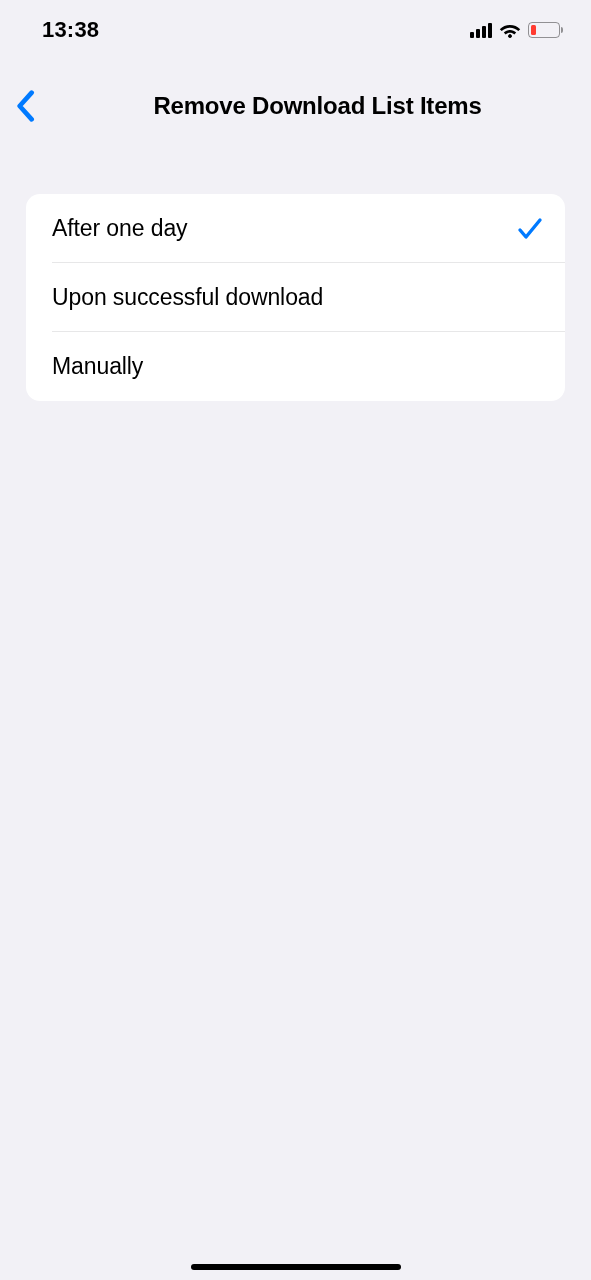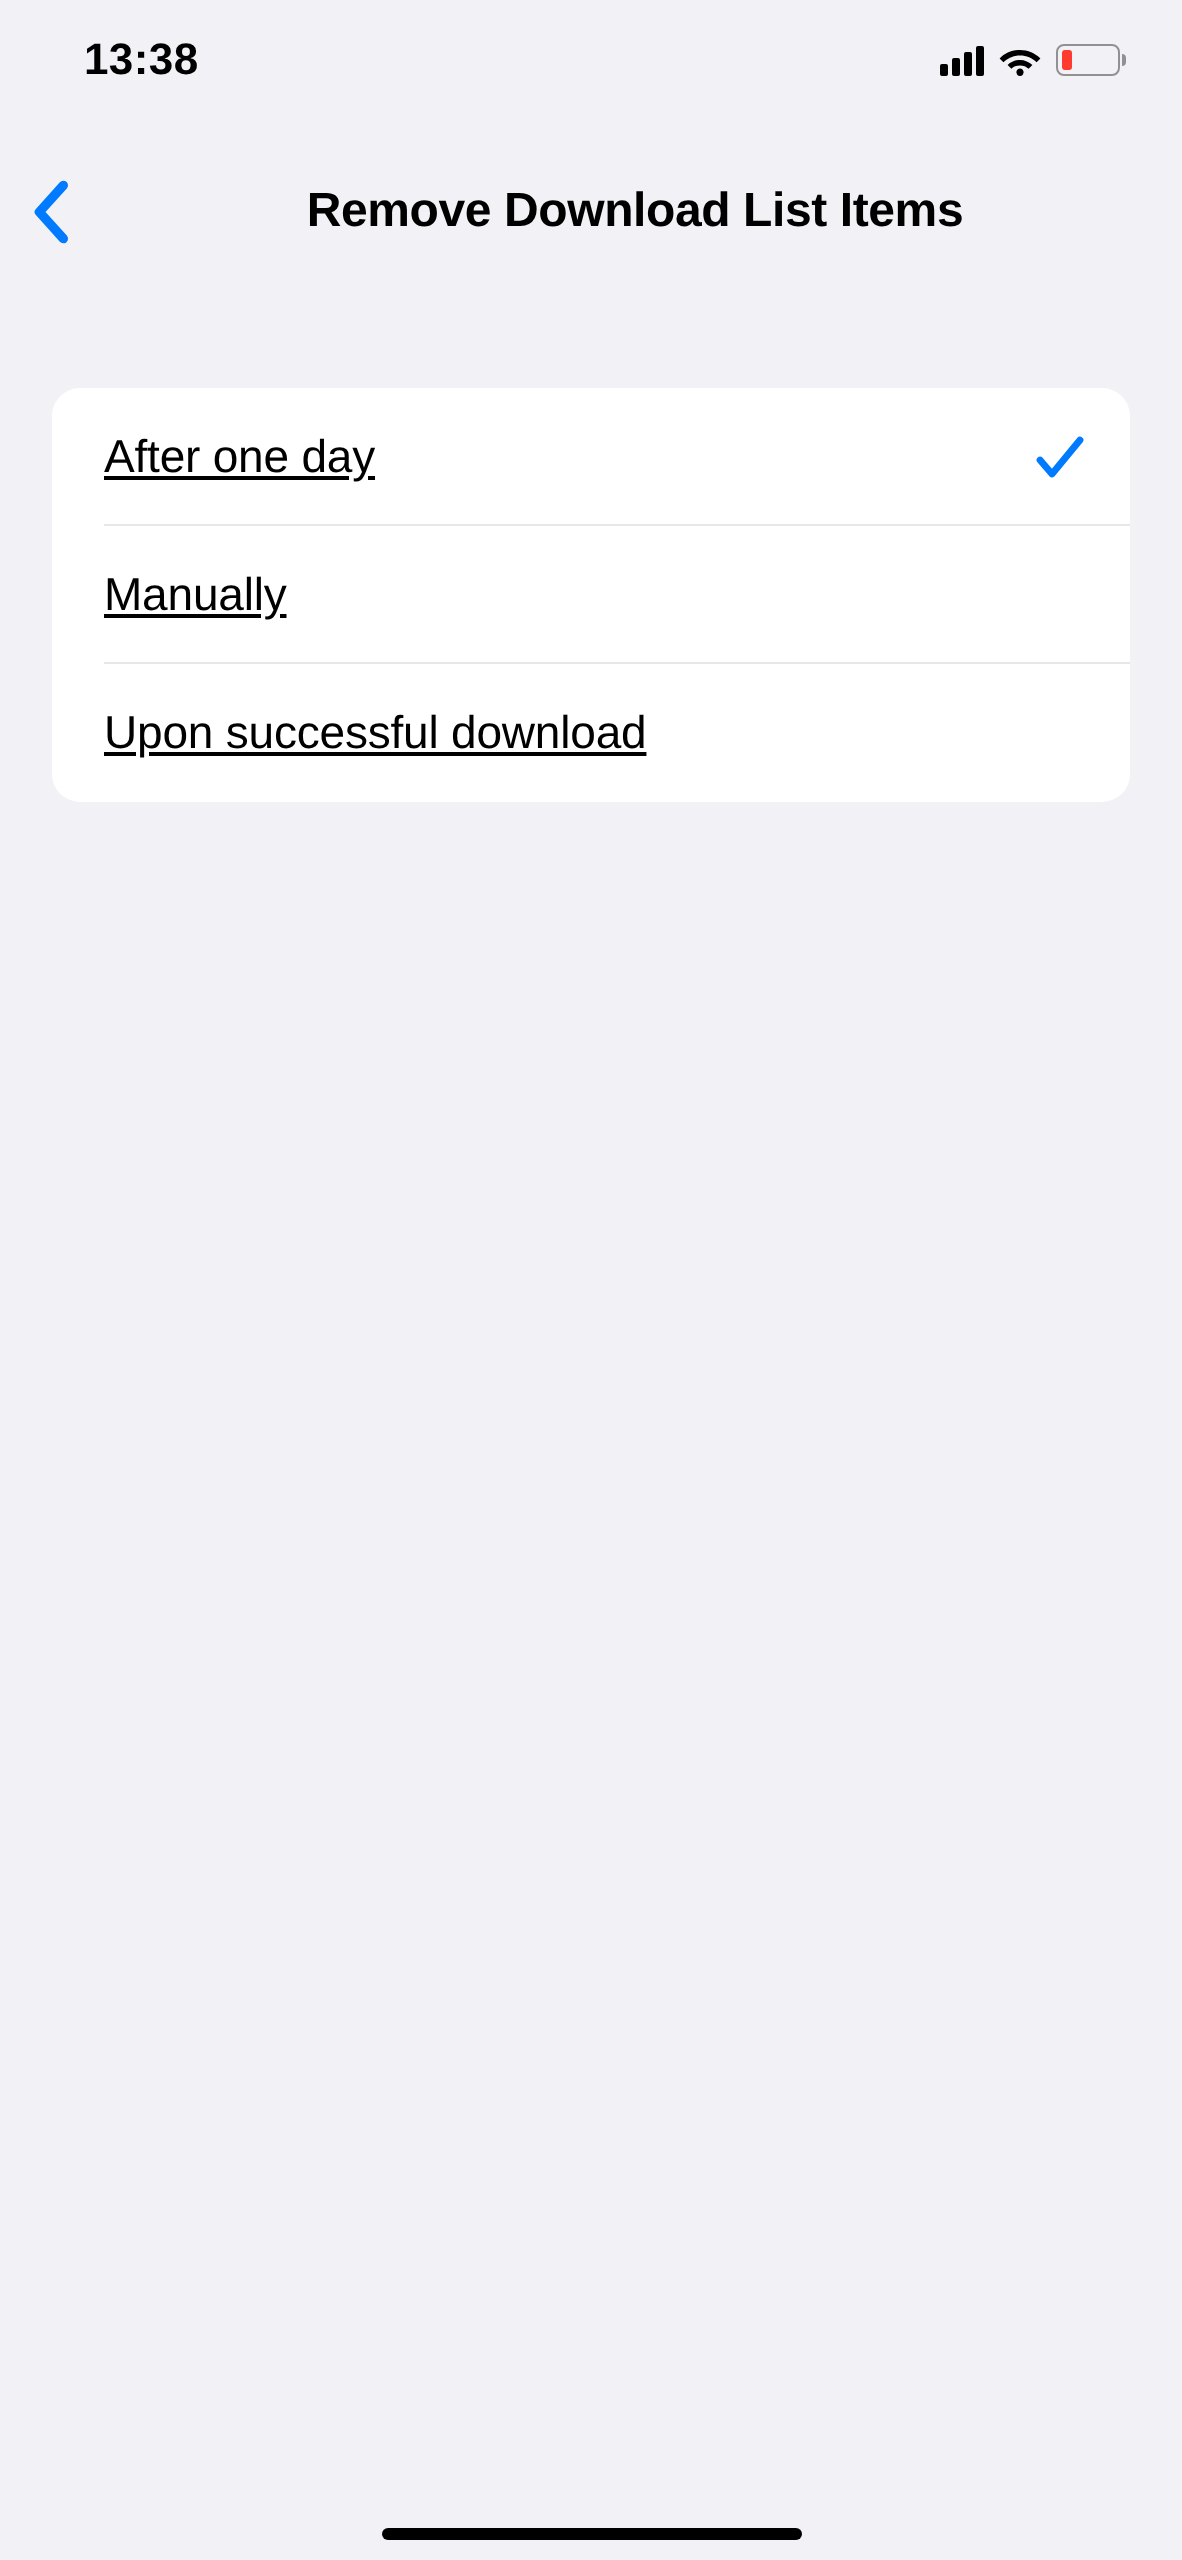--- a/index.html
+++ b/index.html
@@ -104,21 +104,20 @@
       font-size: 24px;
       font-weight: 700;
       color: #000;
       letter-spacing: -0.2px;
     }
     .list-group {
       margin: 56px 26px 0 26px;
       background: #fff;
       border-radius: 14px;
       overflow: hidden;
-      text-decoration: underline;
     }
     .list-row {
       display: flex;
       align-items: center;
       justify-content: space-between;
       padding: 0 22px 0 26px;
       height: 69px;
       position: relative;
       cursor: pointer;
     }
@@ -188,20 +187,20 @@
 </div>
 
 <div class="list-group">
   <div class="list-row">
     <span class="row-label">After one day</span>
     <svg class="checkmark-svg" viewBox="0 0 26 26" fill="none">
       <path d="M3 14 L9 21 L23 4" stroke="#007aff" stroke-width="3.4" stroke-linecap="round" stroke-linejoin="round"></path>
     </svg>
   </div>
   <div class="list-row">
+    <span class="row-label">Upon successful download</span>
+  </div>
+  <div class="list-row">
     <span class="row-label">Manually</span>
   </div>
-  <div class="list-row">
-    <span class="row-label">Upon successful download</span>
-  </div>
 </div>
 
 <div class="home-indicator"></div>
 
 </body></html>

